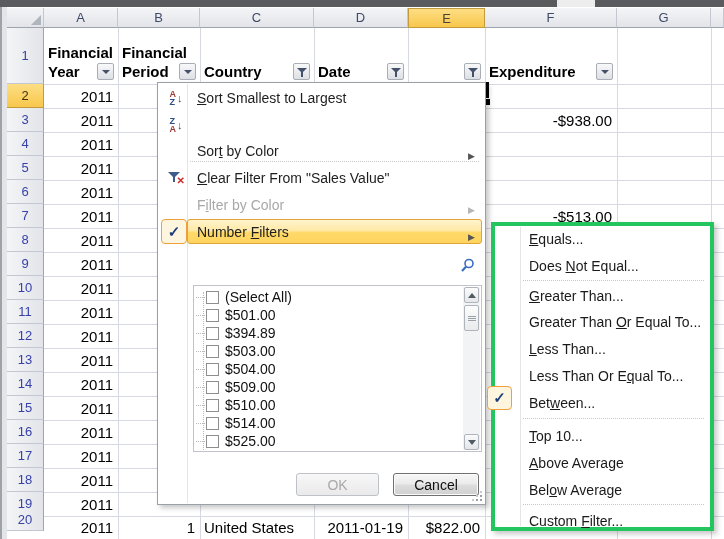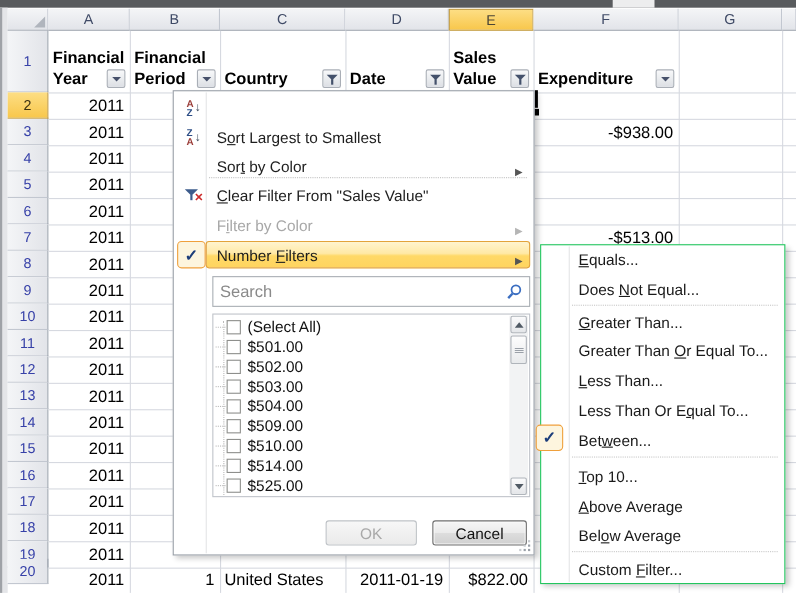--- a/index.html
+++ b/index.html
@@ -115,21 +115,21 @@
            background:linear-gradient(#f7f7f7,#eaeaea); }
   .btn-cancel{ left:235px; width:86px; border:1px solid #707070; color:#111;
                background:linear-gradient(#f6f6f6 0%,#ebebeb 48%,#dddddd 52%,#d0d0d0 100%);
                box-shadow:inset 0 0 0 1px #fbfbfb; }
   .grip{ position:absolute; right:3px; bottom:3px; width:12px; height:12px; }
   .grip i{ position:absolute; right:0; bottom:0; width:2px; height:2px; background:#9aa0a8;
            box-shadow:-4px 0 #9aa0a8, -8px 0 #c7cbd0, 0 -4px #9aa0a8, -4px -4px #c7cbd0, 0 -8px #c7cbd0; }
 
   
   .submenu{ left:491px; top:222px; width:223px; height:309px; background:#fff;
-            border:1px solid #22c55e; box-shadow:3px 3px 5px rgba(0,0,0,.22); z-index:20; }
+            border:4px solid #22c55e; box-shadow:3px 3px 5px rgba(0,0,0,.22); z-index:20; }
   .submenu .gutter{ left:25px; }
   .smi{ position:absolute; left:2px; right:2px; height:26px; display:flex; align-items:center;
         font-size:14px; color:#1a1a1a; }
   .smi .lab{ margin-left:32px; }
   .smi-sep{ position:absolute; left:28px; right:6px; border-top:1px dotted #c8c8c8; }
   .between-check{ left:487px; top:386px; width:25px; height:24px; z-index:21; }
   u{ text-decoration:underline; }
 </style>
 </head>
 <body>
@@ -264,24 +264,20 @@
           <div>Date</div>
         </div>
         <div class="abs hbtn" style="right: 4px; bottom: 4px;">
           <span class="mini-funnel">
             <i></i>
             <b></b>
           </span>
         </div>
       </div>
       <div class="abs" style="left: 408px; top: 28px; width: 77px; height: 56px;">
-        <div class="abs h1txt" style="left: 0px; bottom: 3px;">
-          <div>Sales</div>
-          <div>Value</div>
-        </div>
         <div class="abs hbtn" style="right: 4px; bottom: 4px;">
           <span class="mini-funnel">
             <i></i>
             <b></b>
           </span>
         </div>
       </div>
       <div class="abs" style="left: 485px; top: 28px; width: 132px; height: 56px;">
         <div class="abs h1txt" style="left: 0px; bottom: 3px;">
           <div>Expenditure</div>
@@ -301,32 +297,32 @@
         <div class="mi" style="top: 2px;">
           <div class="mi-icon">
             <span class="azicon">
               <span class="col">
                 <b class="A">A</b>
                 <b class="Z">Z</b>
               </span>
               <span class="dn">↓</span>
             </span>
           </div>
+          <span class="lab"><u>S</u>ort Smallest to Largest</span>
         </div>
         <div class="mi" style="top: 29px;">
           <div class="mi-icon">
             <span class="azicon">
               <span class="col">
                 <b class="Z">Z</b>
                 <b class="A">A</b>
               </span>
               <span class="dn">↓</span>
             </span>
           </div>
-          <span class="lab">S<u>o</u>rt Largest to Smallest</span>
         </div>
         <div class="mi" style="top: 55px;">
           <span class="lab">Sor<u>t</u> by Color</span>
           <div>
             <span class="arrow">▶</span>
           </div>
         </div>
         <div class="mi-sep" style="top: 78px;"></div>
         <div class="mi" style="top: 82px;">
           <div class="mi-icon">
@@ -346,21 +342,20 @@
         </div>
         <div class="hl" style="top: 136px;"></div>
         <div class="mi" style="top: 136px;">
           <span class="lab">Number <u>F</u>ilters</span>
           <div>
             <span class="arrow">▶</span>
           </div>
         </div>
       </div>
 
-    <input class="search" placeholder="Search" style="">
     <svg class="search-ico" viewBox="0 0 15 15">
       <circle cx="9" cy="5.5" r="4" fill="none" stroke="#3b6ec1" stroke-width="1.6"></circle>
       <line x1="6" y1="8.8" x2="2" y2="13" stroke="#3b6ec1" stroke-width="2.2"></line>
     </svg>
 
     <div class="listbox">
       <div class="tree-vline"></div>
       <div id="list-items">
           <div class="li" style="top: 2px;">
             <span class="stub"></span>
@@ -368,21 +363,21 @@
             <span class="ltxt">(Select All)</span>
           </div>
           <div class="li" style="top: 20px;">
             <span class="stub"></span>
             <span class="cb"></span>
             <span class="ltxt">$501.00</span>
           </div>
           <div class="li" style="top: 38px;">
             <span class="stub"></span>
             <span class="cb"></span>
-            <span class="ltxt">$502.00</span>
+            <span class="ltxt">$394.89</span>
           </div>
           <div class="li" style="top: 56px;">
             <span class="stub"></span>
             <span class="cb"></span>
             <span class="ltxt">$503.00</span>
           </div>
           <div class="li" style="top: 74px;">
             <span class="stub"></span>
             <span class="cb"></span>
             <span class="ltxt">$504.00</span>

